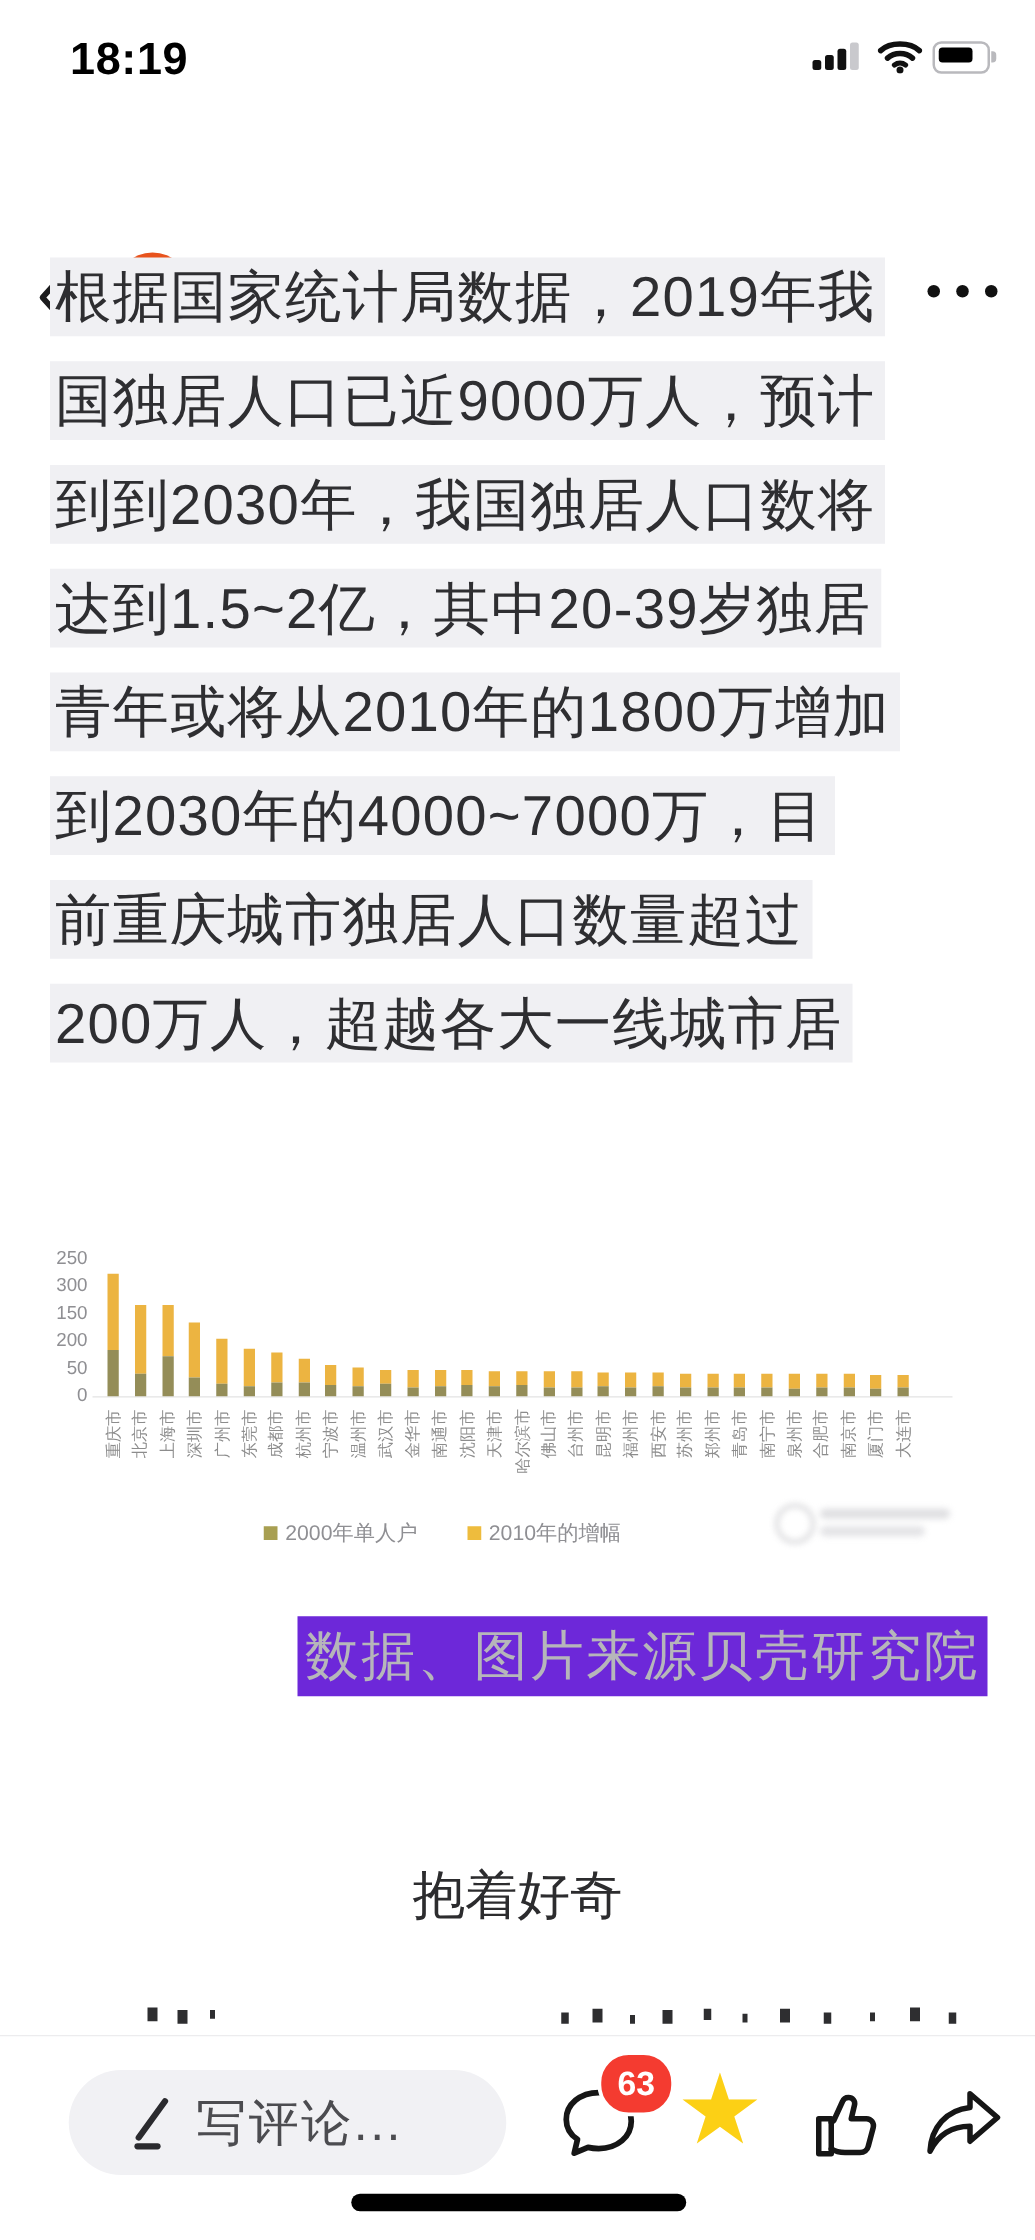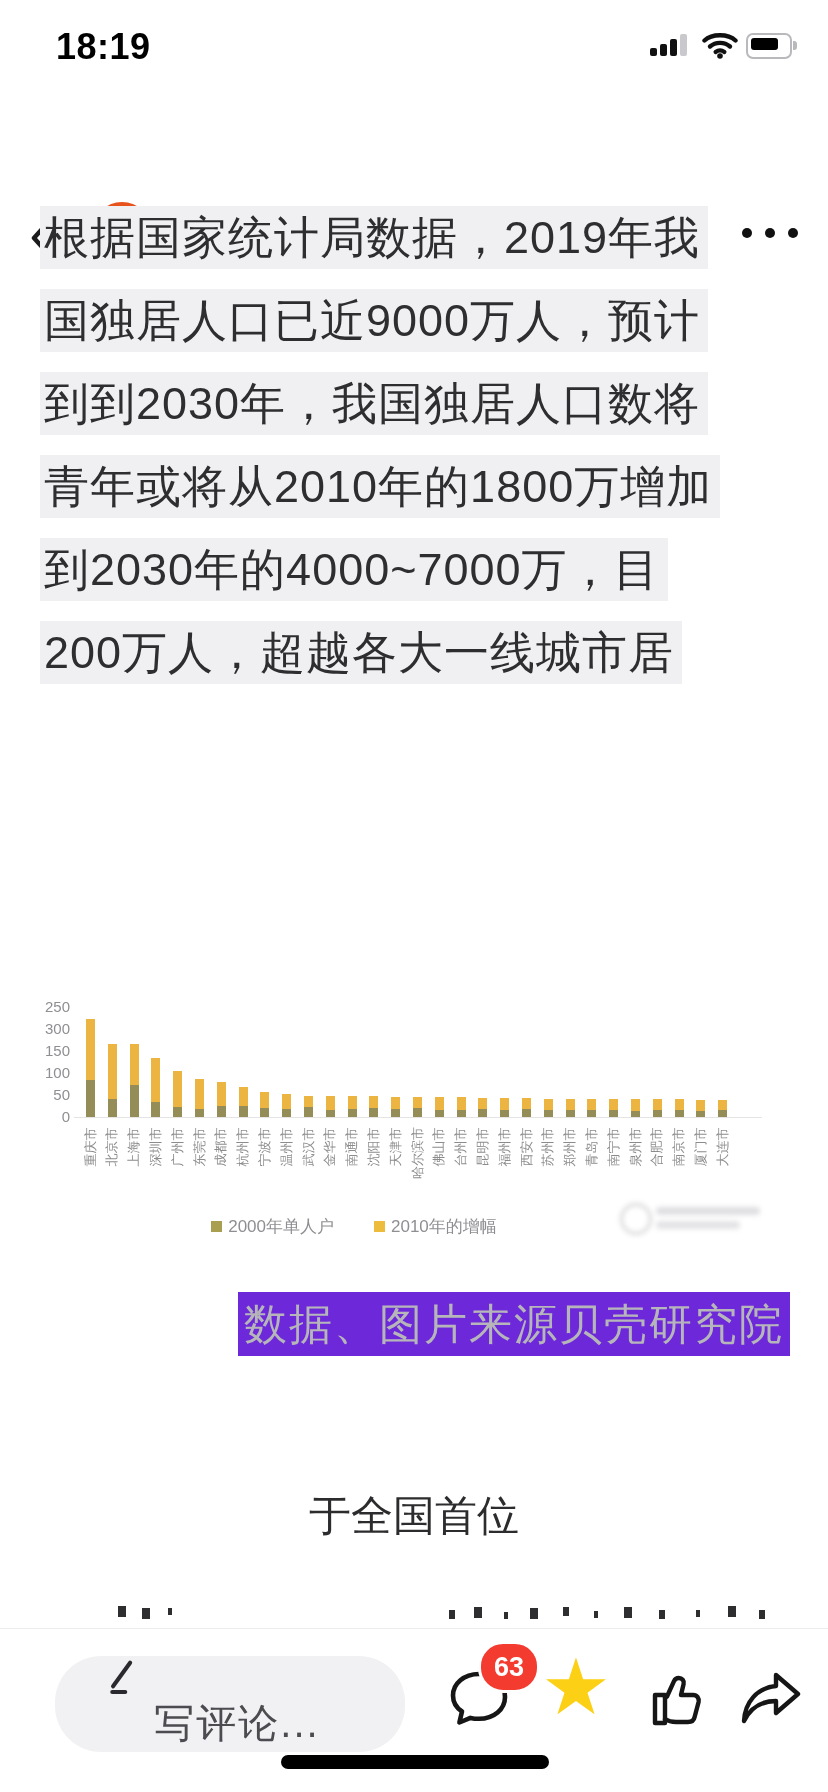--- a/index.html
+++ b/index.html
@@ -55,22 +55,22 @@
   .source{position:absolute;left:40px;top:1296px;width:750px;text-align:right;}
   .source span{background:#6d28d9;color:#b6b6ba;font-size:43px;padding:8px 6px;letter-spacing:2px;}
   .closing{position:absolute;left:0;top:1488px;width:828px;text-align:center;font-size:42px;color:#2c2c2e;}
   
   .frags{position:absolute;left:118px;top:1606px;width:8px;height:11px;background:#2e2e30;
     box-shadow:24px 2px 0 #2e2e30,48px 0 0 -2px #2e2e30,330px 3px 0 -1px #2e2e30,356px 1px 0 #2e2e30,
     384px 4px 0 -2px #2e2e30,412px 2px 0 #2e2e30,444px 0 0 -1px #2e2e30,474px 3px 0 -2px #2e2e30,
     506px 1px 0 #2e2e30,540px 3px 0 -1px #2e2e30,576px 2px 0 -2px #2e2e30,610px 0 0 #2e2e30,640px 3px 0 -1px #2e2e30;}
   
   .bottombar{position:absolute;left:0;top:1628px;width:828px;height:164px;background:#fff;border-top:1px solid #ececee;}
-  .pill{position:absolute;left:55px;top:27px;width:350px;height:96px;background:#f1f1f4;border-radius:46px;
-    display:flex;border:none;flex-direction:column;}
+  .pill{position:absolute;left:55px;top:27px;width:350px;height:84px;background:#f1f1f4;border-radius:46px;
+    display:flex;align-items:center;border:none;}
   .pill .ph{font-size:40px;color:#4c4c50;margin-left:14px;letter-spacing:2px;}
   .pencil{margin-left:40px;}
   .actico{position:absolute;top:40px;background:none;border:none;padding:0;}
   .badge{position:absolute;left:478px;top:1641px;min-width:36px;height:46px;padding:0 10px;background:#f43b30;border:3px solid #fff;
     border-radius:25px;color:#fff;font-size:27px;font-weight:700;display:flex;align-items:center;justify-content:center;z-index:3;}
   .star{position:absolute;left:541px;top:1648px;font-size:78px;color:#fcd015;line-height:78px;}
   .homebar{position:absolute;left:281px;top:1755px;width:268px;height:14px;background:#000;border-radius:8px;}
 </style>
 </head>
 <body>
@@ -115,31 +115,33 @@
       <i></i>
       <i></i>
       <i></i>
     </div>
 </div>
 
 <div class="article">
   <div class="aline"><span>根据国家统计局数据，2019年我</span></div>
   <div class="aline"><span>国独居人口已近9000万人，预计</span></div>
   <div class="aline"><span>到到2030年，我国独居人口数将</span></div>
+  <div class="aline"><span>达到1.5~2亿，其中20-39岁独居</span></div>
   <div class="aline"><span>青年或将从2010年的1800万增加</span></div>
   <div class="aline"><span>到2030年的4000~7000万，目</span></div>
+  <div class="aline"><span>前重庆城市独居人口数量超过</span></div>
   <div class="aline"><span>200万人，超越各大一线城市居</span></div>
 </div>
 
 <div class="chart">
   <div class="baseline"></div>
   <div id="chart-plot">
       <div class="ylab" style="left: 6px; top: 123px;">0</div>
       <div class="ylab" style="left: 6px; top: 101px;">50</div>
-      <div class="ylab" style="left: 6px; top: 79px;">100</div>
+      <div class="ylab" style="left: 6px; top: 79px;">200</div>
       <div class="ylab" style="left: 6px; top: 57px;">150</div>
       <div class="ylab" style="left: 6px; top: 35px;">300</div>
       <div class="ylab" style="left: 6px; top: 13px;">250</div>
       <div class="bar" style="left: 56px; top: 34.32px; height: 97.68px;">
         <i class="d" style="height: 60.28px; display: block;"></i>
         <i class="b" style="height: 37.4px; display: block;"></i>
       </div>
       <span class="xlab" style="position: absolute; left: 60.5px; top: 161.5px;">重庆市</span>
       <div class="bar" style="left: 77.8px; top: 59.4px; height: 72.6px;">
         <i class="d" style="height: 55px; display: block;"></i>
@@ -298,21 +300,21 @@
       </div>
   </div>
   <div class="wm">
       <i class="c"></i>
       <i class="l1"></i>
       <i class="l2"></i>
     </div>
 </div>
 
 <div class="source"><span>数据、图片来源贝壳研究院</span></div>
-<div class="closing">于全国首位</div>
+<div class="closing">抱着好奇</div>
 
 <div class="frags"></div>
 
 <div class="bottombar">
   <button class="pill">
     <svg class="pencil" width="42" height="48" viewBox="0 0 42 48">
       <path d="M10 36 L31 7" fill="none" stroke="#2a2a2e" stroke-width="5" stroke-linecap="round"></path>
       <path d="M9 43 h16" fill="none" stroke="#2a2a2e" stroke-width="5" stroke-linecap="round"></path>
     </svg>
     <span class="ph">写评论...</span>

